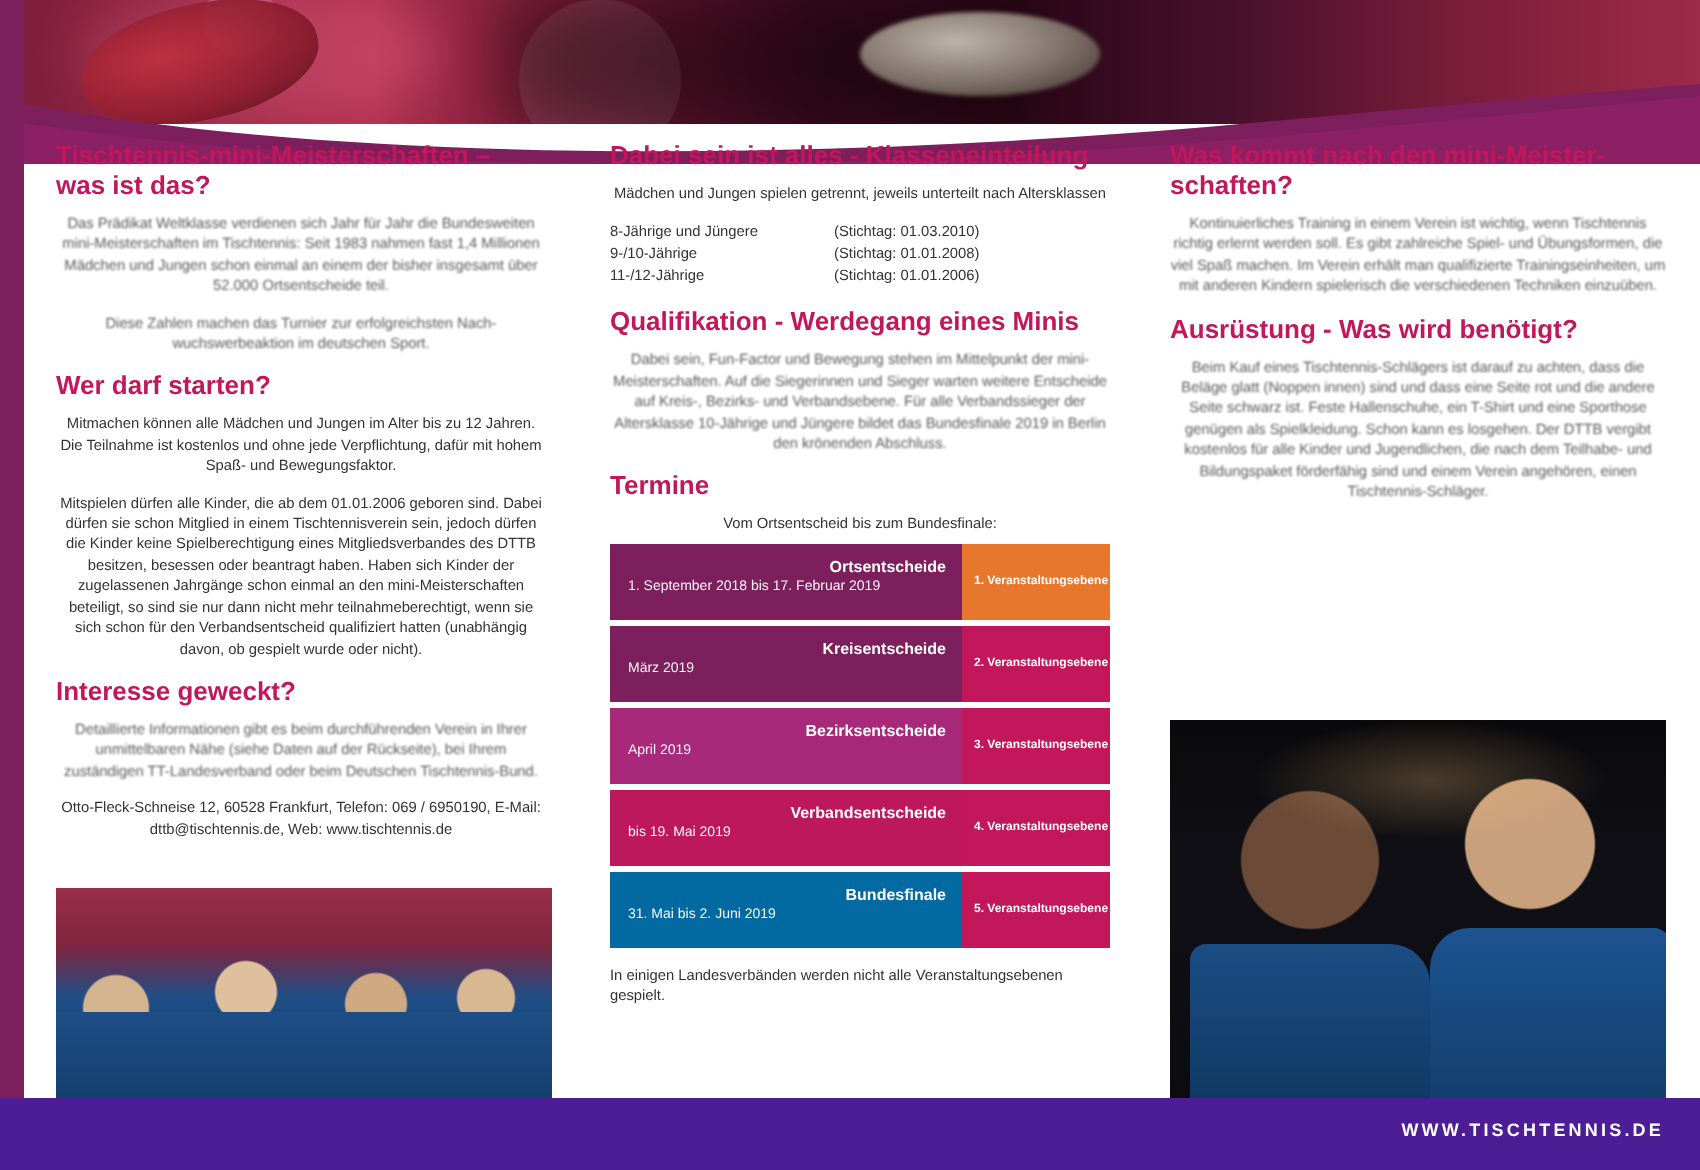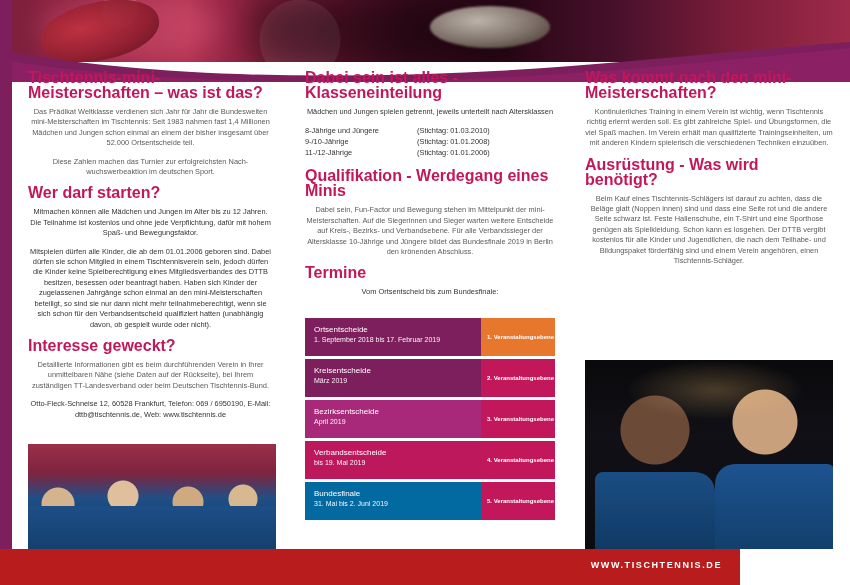--- a/index.html
+++ b/index.html
@@ -26,48 +26,48 @@
   .topband .ball{position:absolute;left:430px;top:6px;width:120px;height:42px;border-radius:50%;
     background:radial-gradient(ellipse at 40% 35%, #d9d2c6 0%, #8d8377 55%, #3b3128 100%);filter:blur(1px);opacity:.85;}
   .topband .racket{position:absolute;left:40px;top:2px;width:120px;height:58px;border-radius:48%;
     background:radial-gradient(ellipse at 35% 40%, #c0303f 0%, #8e1d2d 60%, #51101d 100%);transform:rotate(-12deg);opacity:.9;}
 
   
   .curve{position:absolute;left:0;top:40px;width:850px;height:42px;overflow:hidden;}
   .curve svg{display:block;}
 
   .leftbar{position:absolute;left:0;top:0;width:12px;height:585px;background:#7d1f5c;}
-  .bottombar{position:absolute;left:0;bottom:0;width:740px;height:36px;background:#b91c1c;}
+  .bottombar{position:absolute;left:0;bottom:0;width:850px;height:36px;background:#4c1d95;}
   .bottombar .url{position:absolute;right:18px;top:11px;color:#fff;font-size:9px;letter-spacing:1.6px;font-weight:bold;}
 
   
   .col{position:absolute;top:70px;}
   .col1{left:28px;width:245px;}
   .col2{left:305px;width:250px;}
   .col3{left:585px;width:248px;}
 
   h2{
-    color:#c2185b;font-size:16px;line-height:15px;margin:0 0 7px 0;font-weight:bold;
+    color:#c2185b;font-size:13px;line-height:15px;margin:0 0 7px 0;font-weight:bold;
   }
   h2.spaced{}
   p{color:#333;font-size:7.4px;line-height:10.4px;margin:0 0 8px 0;text-align:center;}
   p.blurred{filter:blur(.5px);opacity:.82;}
-  .tight{margin-bottom:20px;}
+  .tight{margin-bottom:4px;}
 
   
   .agetable{margin:4px 0 10px 0;}
   .agerow{display:flex;font-size:7.4px;color:#333;line-height:11px;}
   .agerow .a{width:112px;}
   .agerow .b{width:130px;}
 
   
   .termine{margin-top:4px;}
   .trow{display:flex;align-items:stretch;margin-bottom:3px;height:38px;}
   .tleft{flex:1;color:#fff;padding:6px 8px 0 9px;box-sizing:border-box;}
-  .tleft .t1{font-size:8px;font-weight:normal;line-height:11px;}
+  .tleft .t1{font-size:8px;font-weight:bold;line-height:11px;text-align:right;}
   .tleft .t2{font-size:7px;line-height:10px;opacity:.95;}
   .tright{width:74px;color:#fff;font-size:6px;font-weight:bold;display:flex;align-items:center;padding-left:6px;box-sizing:border-box;}
   .note{font-size:7.4px;color:#333;line-height:10.4px;margin-top:9px;}
 
   
   .photoL{position:absolute;left:28px;top:444px;width:248px;height:105px;overflow:hidden;}
   .photoL .bg{position:absolute;inset:0;
     background:
       radial-gradient(circle at 30px 60px, #d4b48f 0 16px, rgba(0,0,0,0) 17px),
       radial-gradient(circle at 95px 52px, #e0c09c 0 15px, rgba(0,0,0,0) 16px),
@@ -180,20 +180,21 @@
       </div>
       <div class="trow">
         <div class="tleft" style="background:#0369a1">
           <div class="t1">Bundesfinale</div>
           <div class="t2">31. Mai bis 2. Juni 2019</div>
         </div>
         <div class="tright" style="background:#c2185b">5. Veranstaltungsebene</div>
       </div>
     </div>
 
+    <div class="note blurred">In einigen Landesverbänden werden nicht alle Veranstaltungs­ebenen gespielt.</div>
   </div>
 
   <div class="col col3">
     <h2>Was kommt nach den mini-Meister­schaften?</h2>
     <p class="blurred">Kontinuierliches Training in einem Verein ist wichtig, wenn Tisch­tennis richtig erlernt werden soll. Es gibt zahlreiche Spiel- und Übungsformen, die viel Spaß machen. Im Verein erhält man quali­fizierte Trainingseinheiten, um mit anderen Kindern spielerisch die verschiedenen Techniken einzuüben.</p>
 
     <h2 class="spaced">Ausrüstung - Was wird benötigt?</h2>
     <p class="blurred">Beim Kauf eines Tischtennis-Schlägers ist darauf zu achten, dass die Beläge glatt (Noppen innen) sind und dass eine Seite rot und die andere Seite schwarz ist. Feste Hallenschuhe, ein T-Shirt und eine Sporthose genügen als Spielkleidung. Schon kann es losgehen. Der DTTB vergibt kostenlos für alle Kinder und Jugendlichen, die nach dem Teilhabe- und Bildungspaket förderfähig sind und einem Verein angehören, einen Tischtennis-Schläger.</p>
   </div>
 

